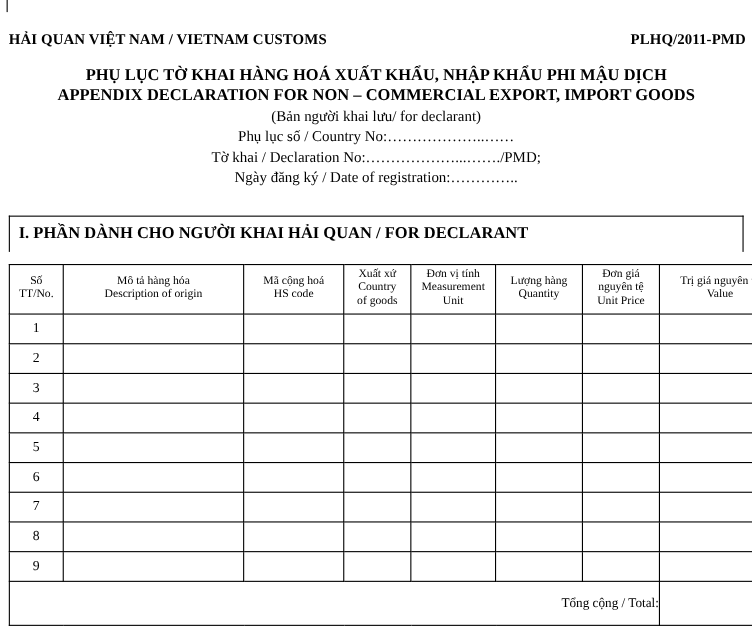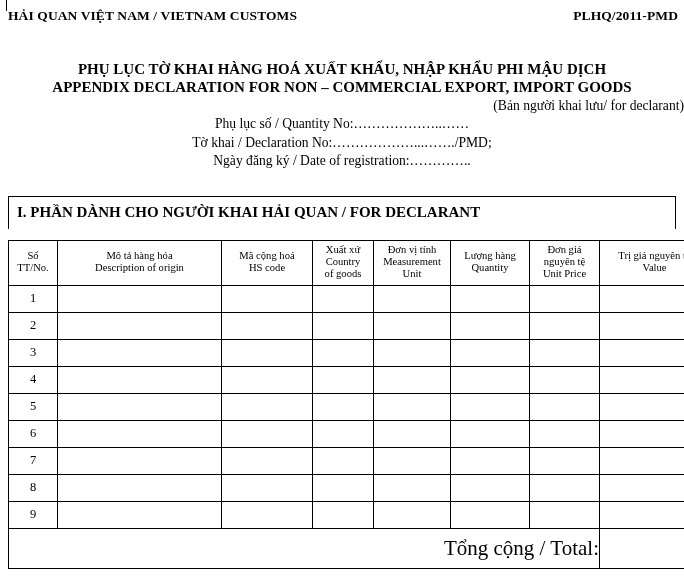--- a/index.html
+++ b/index.html
@@ -30,21 +30,21 @@
     left: 8px;
     right: 6px;
     display: flex;
     justify-content: space-between;
     align-items: baseline;
     font-weight: bold;
     font-size: 13.5px;
     letter-spacing: 0.1px;
   }
   .runhead .left { white-space: nowrap; }
-  .runhead .right { white-space: nowrap; }
+  .runhead .right { white-space: nowrap; margin-top: 20px; }
 
   .corner-tick {
     position: absolute;
     left: 6px;
     top: 0px;
     width: 0;
     height: 11px;
     border-left: 1.5px solid #000;
   }
 
@@ -59,21 +59,20 @@
   .title-line {
     font-weight: bold;
     font-size: 15px;
     line-height: 18px;
     white-space: nowrap;
   }
   .subtitle {
     font-size: 13.6px;
     line-height: 18px;
     margin-top: 1px;
-    text-align: right;
   }
   .formline {
     font-size: 13.6px;
     line-height: 18.5px;
     white-space: nowrap;
   }
 
   
   .section-wrap {
     position: absolute;
@@ -123,21 +122,21 @@
     text-align: center;
     font-size: 12.5px;
   }
   .tbl tfoot td {
     height: 40px;
     box-sizing: border-box;
   }
   .total-label {
     text-align: right;
     font-weight: bold;
-    font-size: 21px;
+    font-size: 12px;
     padding-right: 6px;
     white-space: nowrap;
   }
 
   
   .tbl {
     border: 1.6px solid #000;
   }
 </style>
 </head>
@@ -149,21 +148,21 @@
 
   <div class="runhead">
     <span class="left">HẢI QUAN VIỆT NAM / VIETNAM CUSTOMS</span>
     <span class="right">PLHQ/2011-PMD</span>
   </div>
 
   <div class="titleblock">
     <div class="title-line">PHỤ LỤC TỜ KHAI HÀNG HOÁ XUẤT KHẨU, NHẬP KHẨU PHI MẬU DỊCH</div>
     <div class="title-line">APPENDIX DECLARATION FOR NON – COMMERCIAL EXPORT, IMPORT GOODS</div>
     <div class="subtitle">(Bản người khai lưu/ for declarant)</div>
-    <div class="formline">Phụ lục số / Quantity No:………………..……</div>
+    <div class="formline">Phụ lục số / Country No:………………..……</div>
     <div class="formline">Tờ khai / Declaration No:………………...……./PMD;</div>
     <div class="formline">Ngày đăng ký / Date of registration:…………..</div>
   </div>
 
   <div class="section-wrap">
     <div class="section-head">I. PHẦN DÀNH CHO NGƯỜI KHAI HẢI QUAN / FOR DECLARANT</div>
   </div>
 
   <table class="tbl">
     <colgroup>

